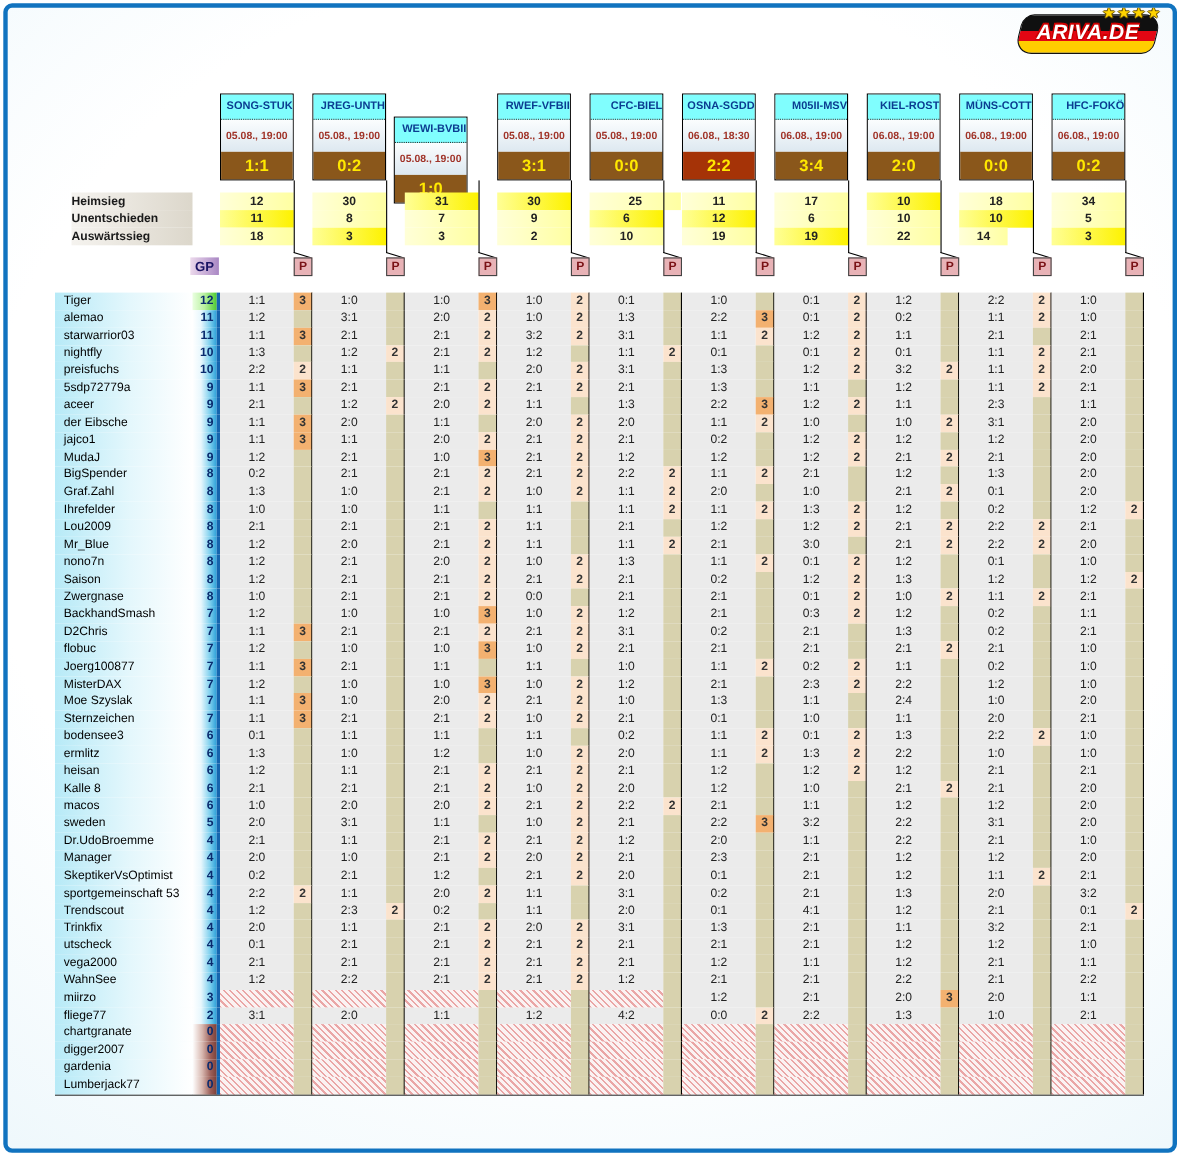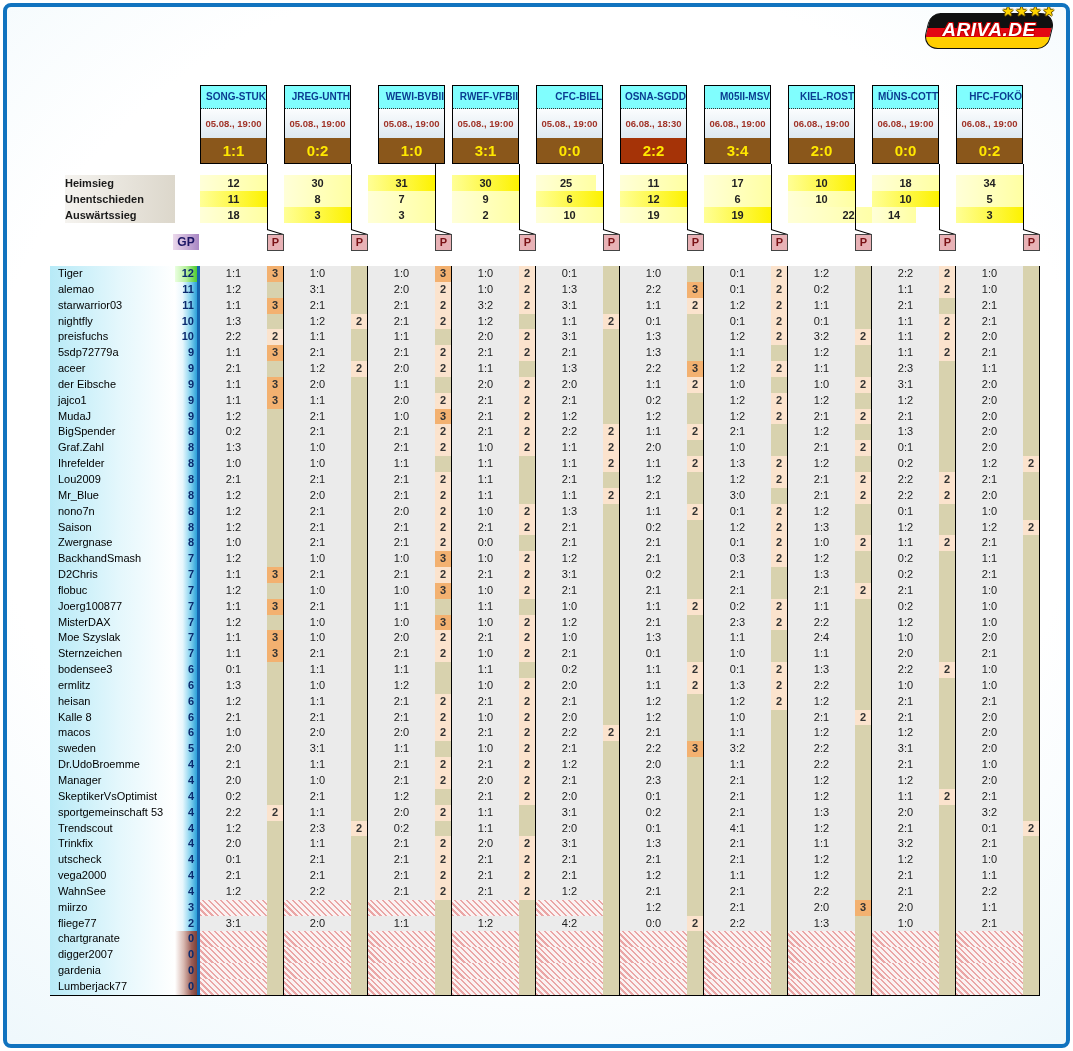--- a/index.html
+++ b/index.html
@@ -78,21 +78,21 @@
         <div class="mbox" style="left: 193px;">
           <div class="mteam">SONG-STUK</div>
           <div class="mdate">05.08., 19:00</div>
           <div class="mres" style="background: rgb(138, 87, 27);">1:1</div>
         </div>
         <div class="mbox" style="left: 277px;">
           <div class="mteam">JREG-UNTH</div>
           <div class="mdate">05.08., 19:00</div>
           <div class="mres" style="background: rgb(138, 87, 27);">0:2</div>
         </div>
-        <div class="mbox" style="left: 371px;">
+        <div class="mbox" style="left: 351px; margin-top: 21px;">
           <div class="mteam">WEWI-BVBII</div>
           <div class="mdate">05.08., 19:00</div>
           <div class="mres" style="background: rgb(138, 87, 27);">1:0</div>
         </div>
         <div class="mbox" style="left: 445px;">
           <div class="mteam">RWEF-VFBII</div>
           <div class="mdate">05.08., 19:00</div>
           <div class="mres" style="background: rgb(138, 87, 27);">3:1</div>
         </div>
         <div class="mbox" style="left: 529px;">
@@ -125,21 +125,21 @@
           <div class="mdate">06.08., 19:00</div>
           <div class="mres" style="background: rgb(138, 87, 27);">0:2</div>
         </div>
       </div>
     <div id="stats">
         <div class="stats-label" style="top: 168px;">Heimsieg</div>
         <div class="stats-val" style="left: 193px; top: 168px; width: 67px;">12</div>
         <div class="stats-val" style="left: 277px; top: 168px; width: 67px;">30</div>
         <div class="stats-val hl" style="left: 361px; top: 168px; width: 67px;">31</div>
         <div class="stats-val hl" style="left: 445px; top: 168px; width: 67px;">30</div>
-        <div class="stats-val" style="left: 529px; top: 168px; width: 60px;">25</div>
+        <div class="stats-val" style="left: 529px; top: 168px; width: 83px;">25</div>
         <div class="stats-val" style="left: 613px; top: 168px; width: 67px;">11</div>
         <div class="stats-val" style="left: 697px; top: 168px; width: 67px;">17</div>
         <div class="stats-val hl" style="left: 781px; top: 168px; width: 67px;">10</div>
         <div class="stats-val" style="left: 865px; top: 168px; width: 67px;">18</div>
         <div class="stats-val" style="left: 949px; top: 168px; width: 67px;">34</div>
         <div class="stats-label" style="top: 184px;">Unentschieden</div>
         <div class="stats-val hl" style="left: 193px; top: 184px; width: 67px;">11</div>
         <div class="stats-val" style="left: 277px; top: 184px; width: 67px;">8</div>
         <div class="stats-val" style="left: 361px; top: 184px; width: 67px;">7</div>
         <div class="stats-val" style="left: 445px; top: 184px; width: 67px;">9</div>
@@ -150,21 +150,21 @@
         <div class="stats-val hl" style="left: 865px; top: 184px; width: 67px;">10</div>
         <div class="stats-val" style="left: 949px; top: 184px; width: 67px;">5</div>
         <div class="stats-label" style="top: 200px;">Auswärtssieg</div>
         <div class="stats-val" style="left: 193px; top: 200px; width: 67px;">18</div>
         <div class="stats-val hl" style="left: 277px; top: 200px; width: 67px;">3</div>
         <div class="stats-val" style="left: 361px; top: 200px; width: 67px;">3</div>
         <div class="stats-val" style="left: 445px; top: 200px; width: 67px;">2</div>
         <div class="stats-val" style="left: 529px; top: 200px; width: 67px;">10</div>
         <div class="stats-val" style="left: 613px; top: 200px; width: 67px;">19</div>
         <div class="stats-val hl" style="left: 697px; top: 200px; width: 67px;">19</div>
-        <div class="stats-val" style="left: 781px; top: 200px; width: 67px; padding-left: 27px;">22</div>
+        <div class="stats-val" style="left: 781px; top: 200px; width: 67px;">22</div>
         <div class="stats-val" style="left: 865px; top: 200px; width: 44px;">14</div>
         <div class="stats-val hl" style="left: 949px; top: 200px; width: 67px;">3</div>
       </div>
     <div id="connectors">
         <div class="vline" style="left: 260px; top: 157px; height: 66px;"></div>
         <div class="diag" style="left: 260px; top: 222px;"></div>
         <div class="vline" style="left: 344px; top: 157px; height: 66px;"></div>
         <div class="diag" style="left: 344px; top: 222px;"></div>
         <div class="vline" style="left: 428px; top: 157px; height: 66px;"></div>
         <div class="diag" style="left: 428px; top: 222px;"></div>

